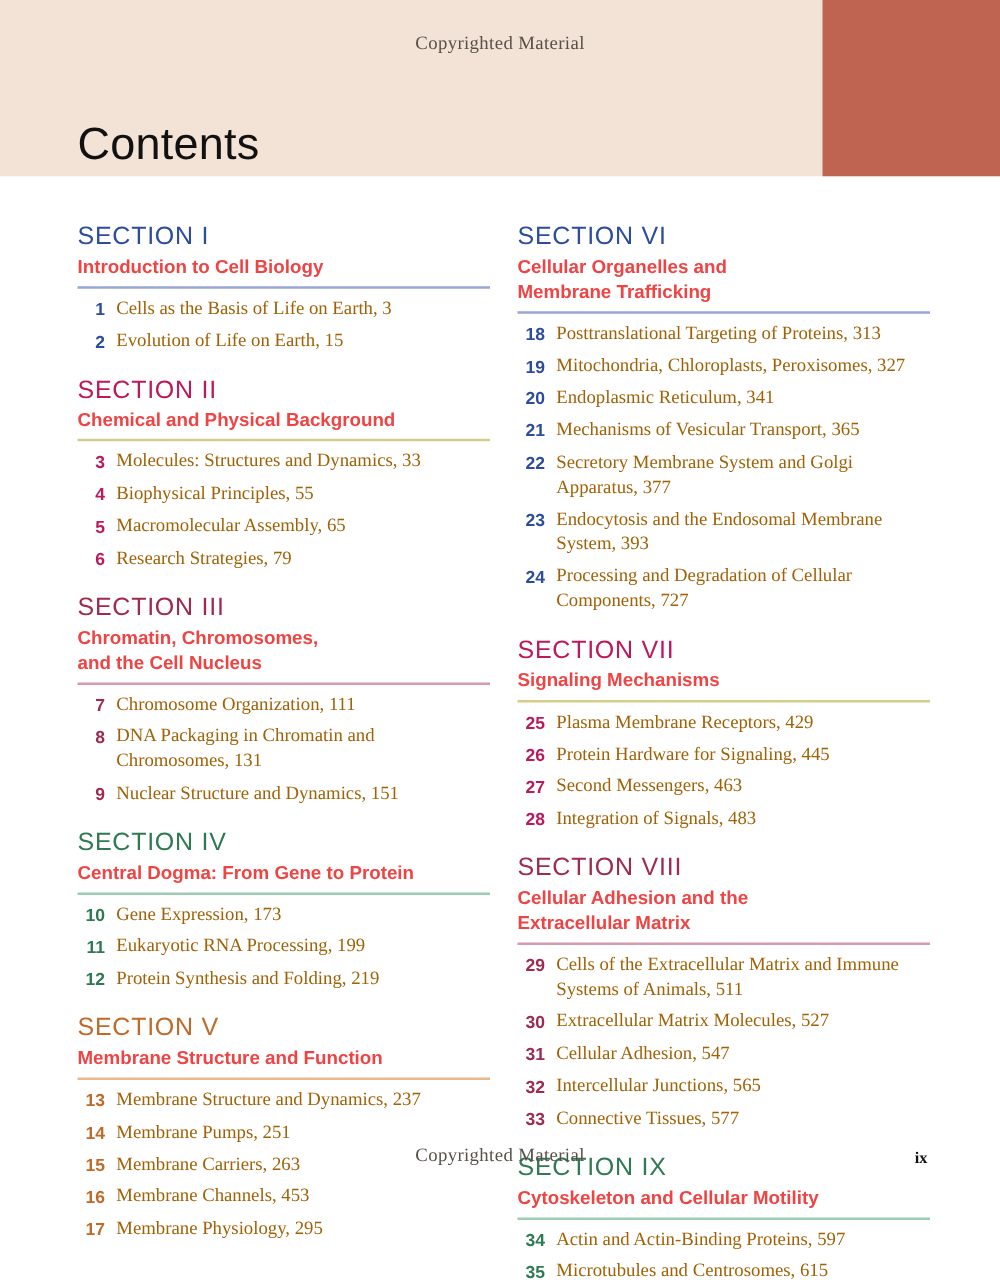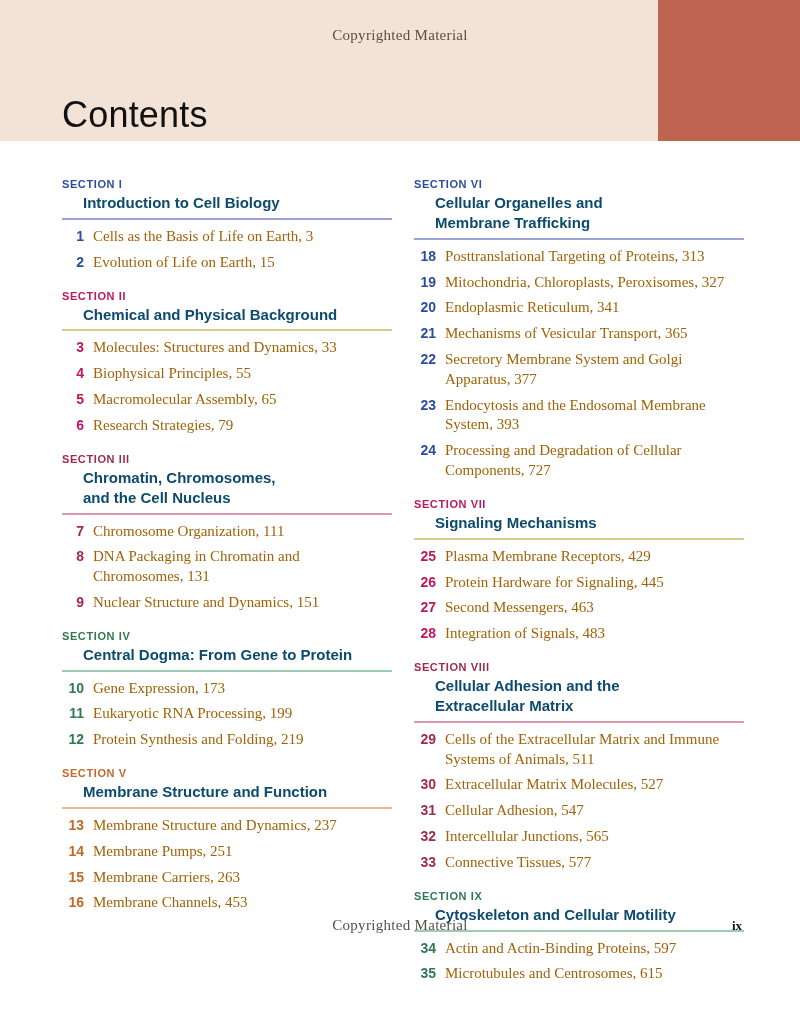--- a/index.html
+++ b/index.html
@@ -62,32 +62,31 @@
     top: 178px;
     width: 330px;
   }
   .col-left { left: 62px; }
   .col-right { left: 414px; }
 
   .section {
     margin-bottom: 17px;
   }
   .section-label {
-    font-size: 11px;
-    font-weight: bold;
+    font-size: 20px;
+    font-weight: normal;
     letter-spacing: .6px;
     margin-bottom: 3px;
   }
   .section-title {
     font-size: 15px;
     font-weight: bold;
-    color: #0c4a6e;
+    color: #ef4444;
     line-height: 1.33;
     padding-bottom: 3px;
-    margin-left: 21px;
   }
   .rule {
     height: 2px;
     background: #9aa7d6;
     margin-top: 2px;
     margin-bottom: 7px;
   }
 
   .entries {
     margin: 0;
@@ -256,20 +255,24 @@
             <span class="entry-text">Membrane Pumps, 251</span>
           </li>
           <li class="entry">
             <span class="entry-num c-orange">15</span>
             <span class="entry-text">Membrane Carriers, 263</span>
           </li>
           <li class="entry">
             <span class="entry-num c-orange">16</span>
             <span class="entry-text">Membrane Channels, 453</span>
           </li>
+          <li class="entry">
+            <span class="entry-num c-orange">17</span>
+            <span class="entry-text">Membrane Physiology, 295</span>
+          </li>
         </ul>
       </div>
     </div>
   <div class="col col-right">
       <div class="section">
         <div class="section-label c-blue">SECTION VI</div>
         <div class="section-title" style="white-space: pre-line;">Cellular Organelles and
 Membrane Trafficking</div>
         <div class="rule rule-blue"></div>
         <ul class="entries">

